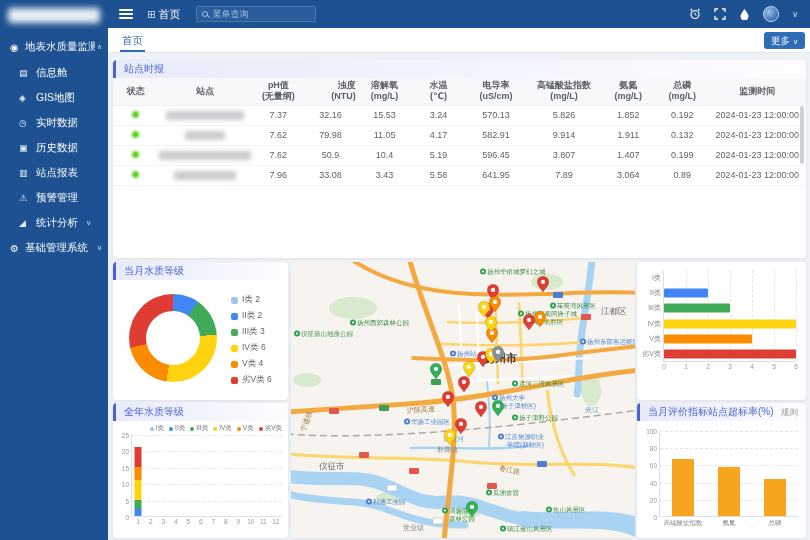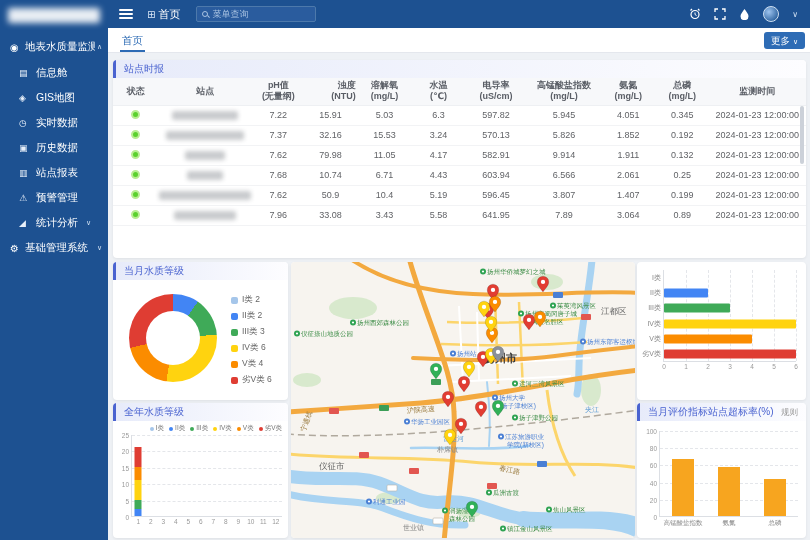--- a/index.html
+++ b/index.html
@@ -204,33 +204,20 @@
               <th style="width: 9%;">电导率<br><span class="unit">(uS/cm)</span></th>
               <th style="width: 10.5%;">高锰酸盐指数<br><span class="unit">(mg/L)</span></th>
               <th style="width: 8%;">氨氮<br><span class="unit">(mg/L)</span></th>
               <th style="width: 7.5%;">总磷<br><span class="unit">(mg/L)</span></th>
               <th style="width: 14%;">监测时间</th>
             </tr>
           </thead>
         <tbody>
             <tr>
               <td><span class="dot"></span></td>
-              <td><span class="blurname" style="width: 66px;"></span></td>
-              <td>7.22</td>
-              <td>15.91</td>
-              <td>5.03</td>
-              <td>6.3</td>
-              <td>597.82</td>
-              <td>5.945</td>
-              <td>4.051</td>
-              <td>0.345</td>
-              <td>2024-01-23 12:00:00</td>
-            </tr>
-            <tr>
-              <td><span class="dot"></span></td>
               <td><span class="blurname" style="width: 78px;"></span></td>
               <td>7.37</td>
               <td>32.16</td>
               <td>15.53</td>
               <td>3.24</td>
               <td>570.13</td>
               <td>5.826</td>
               <td>1.852</td>
               <td>0.192</td>
               <td>2024-01-23 12:00:00</td>
@@ -239,33 +226,20 @@
               <td><span class="dot"></span></td>
               <td><span class="blurname" style="width: 40px;"></span></td>
               <td>7.62</td>
               <td>79.98</td>
               <td>11.05</td>
               <td>4.17</td>
               <td>582.91</td>
               <td>9.914</td>
               <td>1.911</td>
               <td>0.132</td>
-              <td>2024-01-23 12:00:00</td>
-            </tr>
-            <tr>
-              <td><span class="dot"></span></td>
-              <td><span class="blurname" style="width: 36px;"></span></td>
-              <td>7.68</td>
-              <td>10.74</td>
-              <td>6.71</td>
-              <td>4.43</td>
-              <td>603.94</td>
-              <td>6.566</td>
-              <td>2.061</td>
-              <td>0.25</td>
               <td>2024-01-23 12:00:00</td>
             </tr>
             <tr>
               <td><span class="dot"></span></td>
               <td><span class="blurname" style="width: 92px;"></span></td>
               <td>7.62</td>
               <td>50.9</td>
               <td>10.4</td>
               <td>5.19</td>
               <td>596.45</td>

